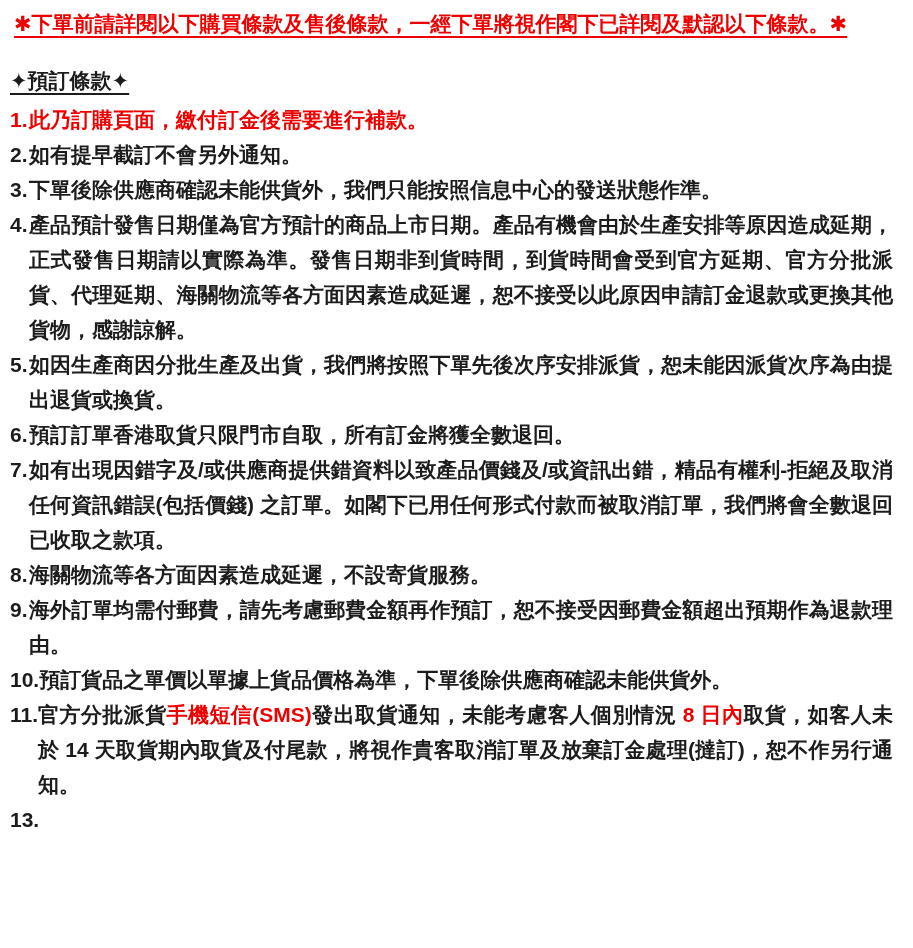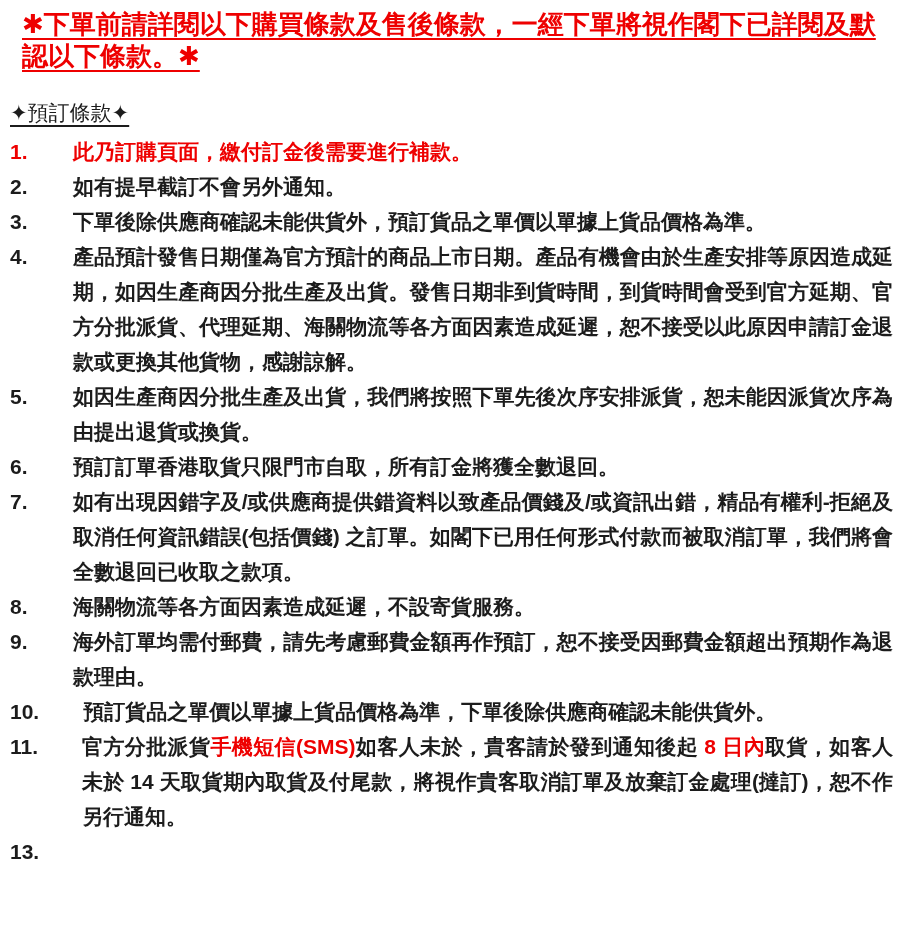--- a/index.html
+++ b/index.html
@@ -14,33 +14,33 @@
     font-family: "Liberation Sans", "DejaVu Sans", sans-serif;
     font-weight: 700;
     color: #1c1c1c;
   }
   .doc {
     padding: 8px 20px 0 10px;
     box-sizing: border-box;
     width: 913px;
   }
   .notice-header {
-    margin: 0 0 26px 12px;
-    font-size: 26px;
+    margin: 0 0 26px 4px;
+    font-size: 21px;
     line-height: 32px;
     color: #ee0000;
     text-decoration: underline;
     text-decoration-thickness: 2px;
     text-underline-offset: 5px;
   }
   .section-title {
     margin: 17px 0 6px 0;
     font-size: 21px;
     line-height: 30px;
-    font-weight: 400;
+    font-weight: 700;
     color: #1c1c1c;
   }
   .section-title span {
     text-decoration: underline;
     text-decoration-thickness: 2px;
     text-underline-offset: 5px;
   }
   .terms-list {
     margin: 0;
     padding: 0;
@@ -55,21 +55,20 @@
     flex: 0 0 19px;
     white-space: nowrap;
   }
   .term.wide .term-num {
     flex: 0 0 27px;
     text-align: center;
   }
   .term-body {
     flex: 1;
     text-align: justify;
-    margin-left: 44px;
   }
   .term.red {
     color: #ee0000;
   }
   .seg-red-underline {
     color: #ee0000;
     text-decoration-thickness: 2px;
     text-underline-offset: 4px;
   }
 </style>
@@ -88,25 +87,25 @@
       <li class="term red">
         <span class="term-num">1.</span>
         <span class="term-body"><span>此乃訂購頁面，繳付訂金後需要進行補款。</span></span>
       </li>
       <li class="term">
         <span class="term-num">2.</span>
         <span class="term-body"><span>如有提早截訂不會另外通知。</span></span>
       </li>
       <li class="term">
         <span class="term-num">3.</span>
-        <span class="term-body"><span>下單後除供應商確認未能供貨外，預訂貨品之單價以單據上貨品價格為準。</span></span>
+        <span class="term-body"><span>下單後除供應商確認未能供貨外，我們只能按照信息中心的發送狀態作準。</span></span>
       </li>
       <li class="term">
         <span class="term-num">4.</span>
-        <span class="term-body"><span>產品預計發售日期僅為官方預計的商品上市日期。產品有機會由於生產安排等原因造成延期，如因生產商因分批生產及出貨。發售日期非到貨時間，到貨時間會受到官方延期、官方分批派貨、代理延期、海關物流等各方面因素造成延遲，恕不接受以此原因申請訂金退款或更換其他貨物，感謝諒解。</span></span>
+        <span class="term-body"><span>產品預計發售日期僅為官方預計的商品上市日期。產品有機會由於生產安排等原因造成延期，正式發售日期請以實際為準。發售日期非到貨時間，到貨時間會受到官方延期、官方分批派貨、代理延期、海關物流等各方面因素造成延遲，恕不接受以此原因申請訂金退款或更換其他貨物，感謝諒解。</span></span>
       </li>
       <li class="term">
         <span class="term-num">5.</span>
         <span class="term-body"><span>如因生產商因分批生產及出貨，我們將按照下單先後次序安排派貨，恕未能因派貨次序為由提出退貨或換貨。</span></span>
       </li>
       <li class="term">
         <span class="term-num">6.</span>
         <span class="term-body"><span>預訂訂單香港取貨只限門市自取，所有訂金將獲全數退回。</span></span>
       </li>
       <li class="term">
@@ -120,21 +119,21 @@
       <li class="term">
         <span class="term-num">9.</span>
         <span class="term-body"><span>海外訂單均需付郵費，請先考慮郵費金額再作預訂，恕不接受因郵費金額超出預期作為退款理由。</span></span>
       </li>
       <li class="term wide">
         <span class="term-num">10.</span>
         <span class="term-body"><span>預訂貨品之單價以單據上貨品價格為準，下單後除供應商確認未能供貨外。</span></span>
       </li>
       <li class="term wide">
         <span class="term-num">11.</span>
-        <span class="term-body"><span>官方分批派貨</span><span class="seg-red-underline">手機短信(SMS)</span><span>如客人未於，貴客請於發到通知後起 </span><span class="seg-red-underline">8 日內</span><span>取貨，如客人未於 14 天取貨期內取貨及付尾款，將視作貴客取消訂單及放棄訂金處理(撻訂)，恕不作另行通知。</span></span>
+        <span class="term-body"><span>官方分批派貨</span><span class="seg-red-underline">手機短信(SMS)</span><span>發出取貨通知，未能考慮客人個別情況 </span><span class="seg-red-underline">8 日內</span><span>取貨，如客人未於 14 天取貨期內取貨及付尾款，將視作貴客取消訂單及放棄訂金處理(撻訂)，恕不作另行通知。</span></span>
       </li>
       <li class="term wide">
         <span class="term-num">13.</span>
         <span class="term-body"></span>
       </li>
     </ol>
 
 </div>
 
 </body></html>

